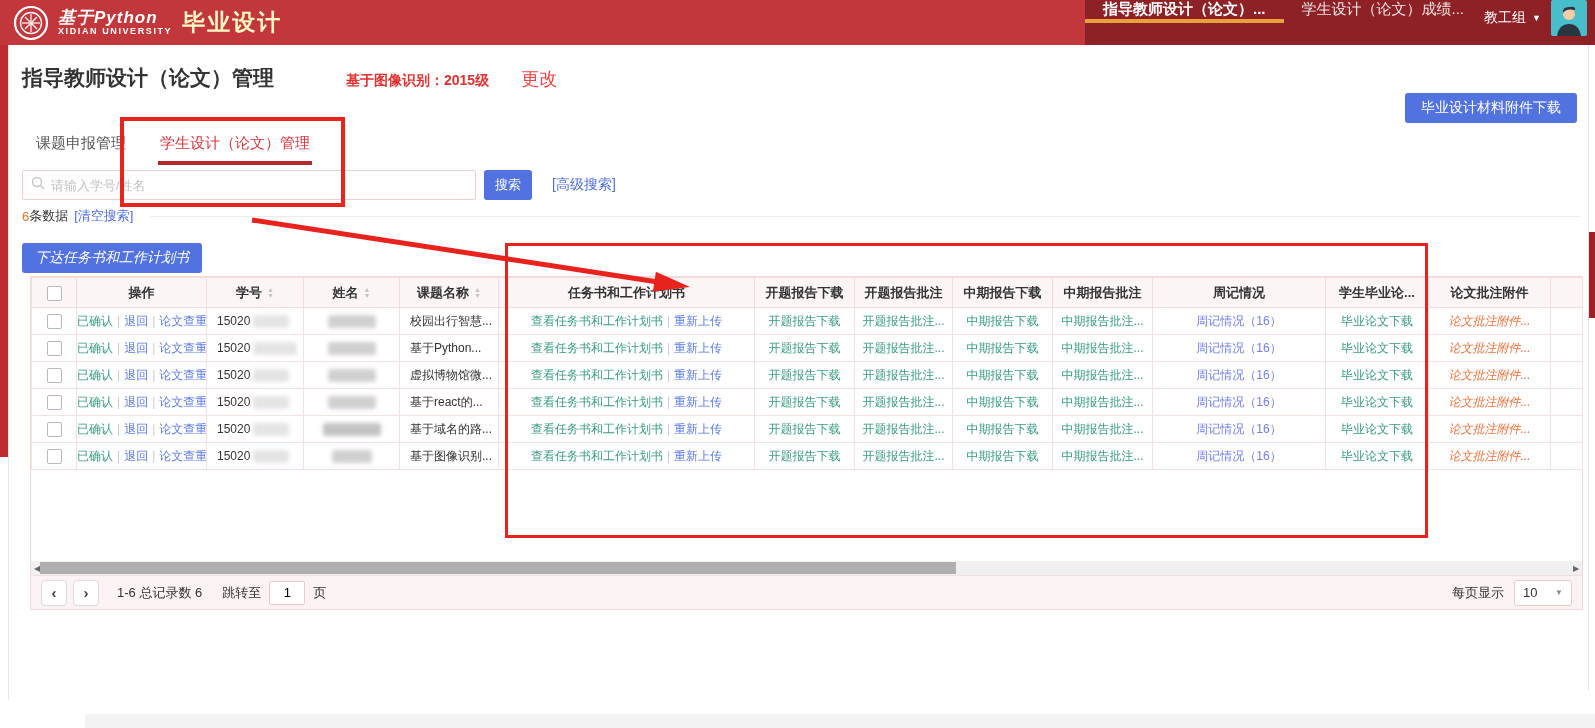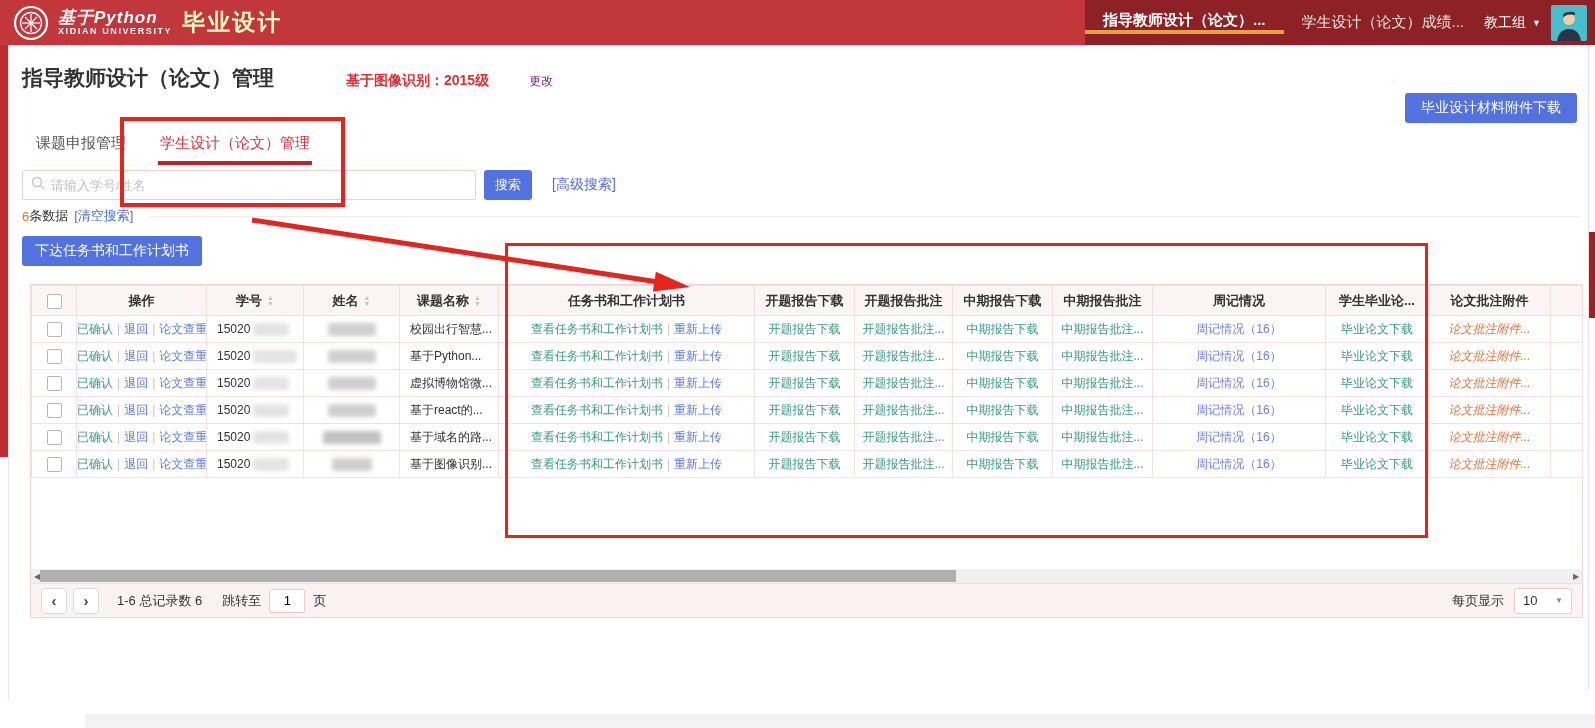--- a/index.html
+++ b/index.html
@@ -10,33 +10,33 @@
   }
   a { text-decoration:none; cursor:pointer; }
 
   
   .header { position:absolute; left:0; top:0; width:1595px; height:45px; background:#C2373C; display:flex; align-items:center; }
   .logo-wrap { margin-left:12px; width:38px; height:38px; display:flex; align-items:center; justify-content:center; }
   .uni-block { margin-left:8px; color:#fff; line-height:1.05; }
   .uni-cn { font-size:17px; font-weight:bold; font-style:italic; letter-spacing:1px; }
   .uni-en { font-size:9px; letter-spacing:1.6px; font-weight:bold; }
   .app-title { margin-left:10px; color:#fef9c3; font-size:23px; font-weight:bold; letter-spacing:2px; }
-  .header-right { position:absolute; right:0; top:0; height:45px; width:510px; background:#8E2125; display:flex; align-items:center; }
+  .header-right { position:absolute; right:0; top:0; height:45px; width:510px; background:#8E2125; display:flex; align-items:flex-start; }
   .nav-tab { display:flex; align-items:center; padding:0 18px; font-size:15px; color:rgba(255,255,255,.88); cursor:pointer; position:relative; }
   .nav-tab.active { color:#fff; font-weight:bold; border-bottom:4px solid #E9A23B; }
   .user-zone { display:flex; align-items:center; margin-left:auto; padding-right:8px; }
   .user-group { color:#fff; font-size:14px; margin-right:6px; }
   .caret { color:#fff; font-size:9px; margin-right:10px; }
   .avatar { width:36px; height:36px; border-radius:2px; overflow:hidden; cursor:pointer; }
 
   
   .title-row { position:absolute; left:22px; top:64px; display:flex; align-items:baseline; }
   .page-title { font-size:21px; font-weight:bold; color:#333; }
   .batch { margin-left:72px; font-size:14px; font-weight:bold; color:#E03030; }
-  .change-link { margin-left:40px; font-size:12px; color:#701a75; }
+  .change-link { margin-left:32px; font-size:18px; color:#ef4444; }
   .dl-btn { position:absolute; right:18px; top:93px; height:30px; padding:0 16px; background:#5272E0; color:#fff; font-size:14px; border:none; border-radius:3px; cursor:pointer; }
 
   
   .content-tabs { position:absolute; left:36px; top:134px; display:flex; gap:34px; }
   .c-tab { font-size:15px; color:#555; cursor:pointer; position:relative; padding-bottom:12px; }
   .c-tab.active { color:#D6373D; }
   .c-tab.active::after { content:""; position:absolute; left:-2px; right:-2px; bottom:0; height:4px; background:#B5272D; }
 
   
   .search-row { position:absolute; left:22px; top:170px; display:flex; align-items:center; }
@@ -45,24 +45,24 @@
   .search-box input::placeholder { color:#C2C2C2; }
   .search-btn { margin-left:8px; width:48px; height:30px; background:#5272E0; color:#fff; border:none; border-radius:3px; font-size:13px; cursor:pointer; }
   .adv-link { margin-left:20px; font-size:14px; color:#4E6FE3; }
 
   .count-row { position:absolute; left:22px; top:207px; font-size:13px; display:flex; align-items:center; }
   .count-num { color:#E8762C; }
   .count-suffix { color:#333; }
   .clear-link { margin-left:6px; color:#4E6FE3; }
   .count-divider { position:absolute; left:150px; top:216px; width:1430px; height:1px; background:#EDEDED; }
 
-  .issue-btn { position:absolute; left:22px; top:236px; height:30px; padding:0 13px; background:#5272E0; color:#fff; font-size:14px; border:none; border-radius:3px; cursor:pointer; }
-
-  
-  .table-wrap { position:absolute; left:30px; top:284px; width:1553px; height:334px; border:1px solid #F1D7D7; background:#fff; }
+  .issue-btn { position:absolute; left:22px; top:243px; height:30px; padding:0 13px; background:#5272E0; color:#fff; font-size:14px; border:none; border-radius:3px; cursor:pointer;font-style:italic; }
+
+  
+  .table-wrap { position:absolute; left:30px; top:276px; width:1553px; height:334px; border:1px solid #F1D7D7; background:#fff; }
   table { border-collapse:collapse; table-layout:fixed; width:1551px; }
   th { height:30px; background:#FBF5F5; border:1px solid #F3DDDD; font-size:13px; font-weight:bold; color:#333; text-align:center; overflow:hidden; white-space:nowrap; }
   td { height:27px; background:#fff; border:1px solid #F6E0E0; font-size:12px; text-align:center; overflow:hidden; white-space:nowrap; }
   td.al, th.al { text-align:left; padding-left:10px; }
   .lnk-green { color:#379B83; }
   .lnk-blue { color:#5B7BE8; }
   .lnk-weekly { color:#6F7FF0; }
   .lnk-orange { color:#F0713A;font-style:italic; }
   .sep { color:#C9C9C9; margin:0 4px; }
   .sort-arrows { display:inline-flex; flex-direction:column; vertical-align:middle; margin-left:5px; line-height:6px; }

